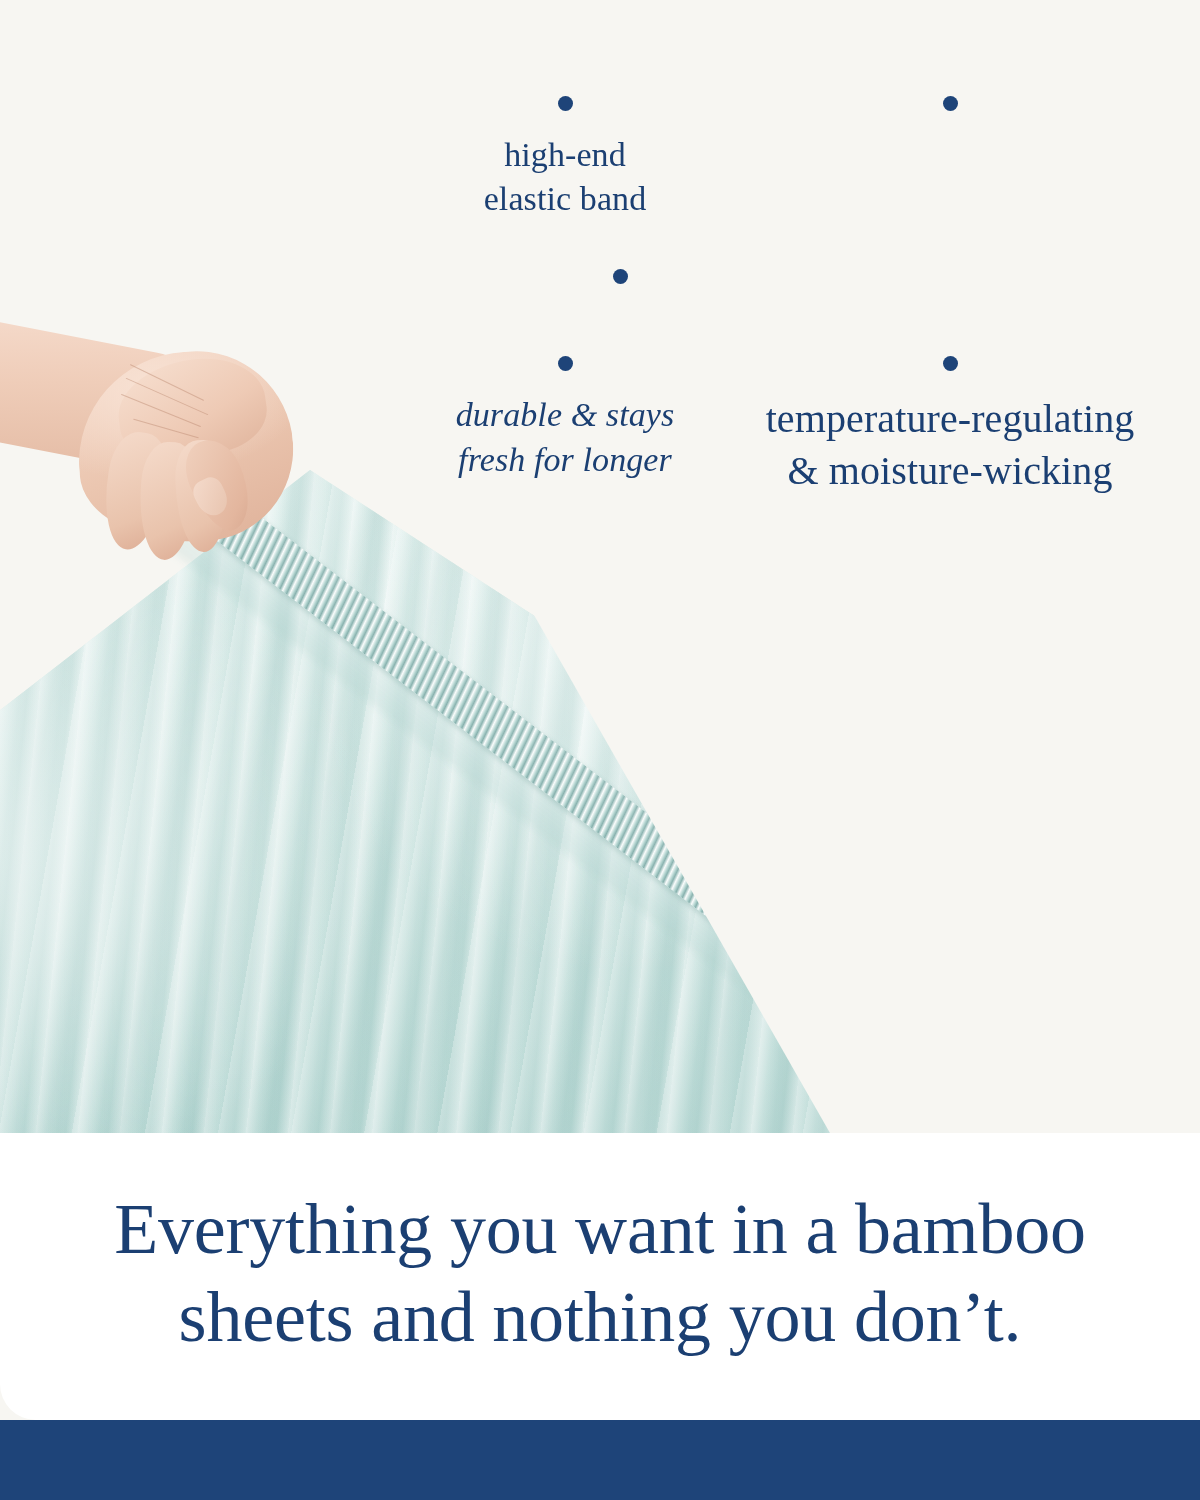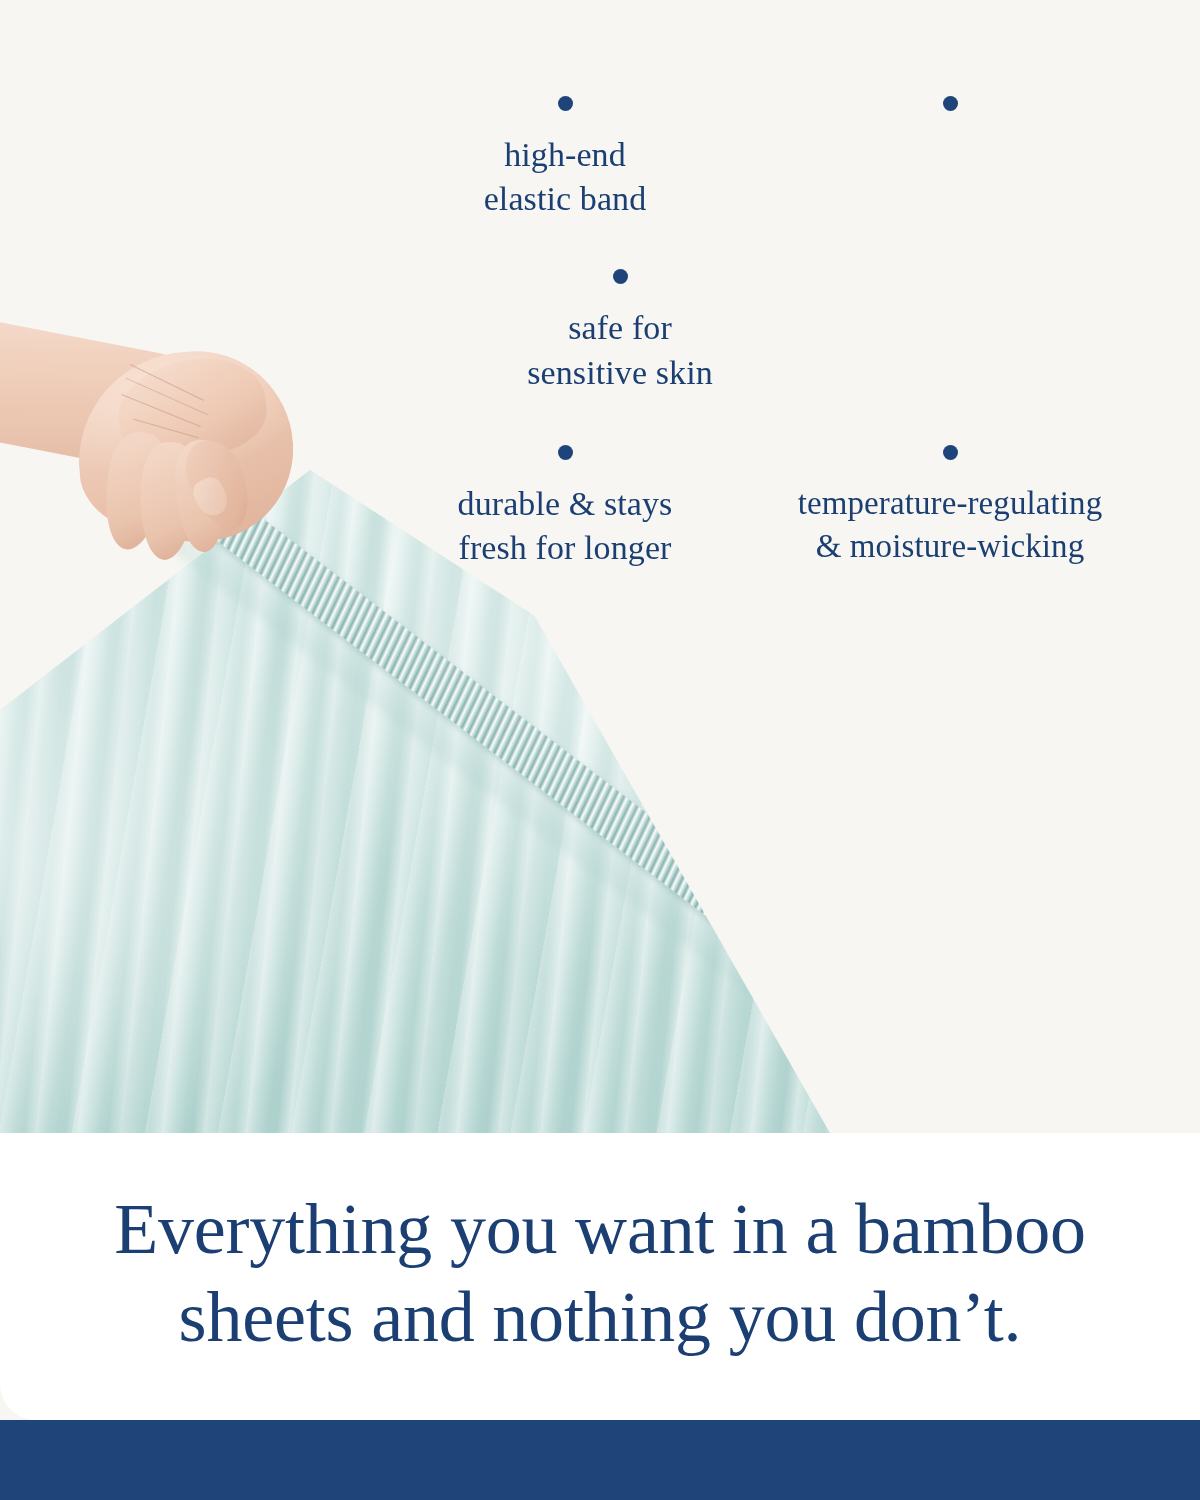--- a/index.html
+++ b/index.html
@@ -201,23 +201,23 @@
     vertical-align:14px;
     letter-spacing:0;
   }
 
   .row-1 { margin-bottom:48px; }
   .row-2 { margin-bottom:50px; }
   .row-1 .feat-l  { flex:0 0 330px;font-family:Liberation Serif, serif; }
   .row-1 .feat-r  { flex:0 0 440px; }
   .row-2 .feat-l  { flex:0 0 330px; }
   .row-2 .feat-r  { flex:0 0 440px; }
-  .row-3 .feat-l  { flex:0 0 330px; }
+  .row-3 .feat-l  { flex:0 0 330px;font-style:italic; }
   .row-3 .feat-r  { flex:0 0 440px; }
-  .row-3 .feat-r .feat-text { font-size:33px; }
+  .row-3 .feat-r .feat-text { font-size:40px; }
 
   
   .card {
     position:absolute;
     left:0; top:1133px;
     width:1200px; height:287px;
     background:#ffffff;
     border-bottom-left-radius:36px;
   }
   .headline {
@@ -280,22 +280,20 @@
 elastic band</div>
       </div>
       <div class="feat feat-r">
         <div class="dot"></div>
       </div>
     </div>
 
     <div class="feat-row row-2">
       <div class="feat feat-r">
         <div class="dot"></div>
-        <div class="feat-text">safe for
-sensitive skin</div>
       </div>
     </div>
 
     <div class="feat-row row-3">
       <div class="feat feat-l">
         <div class="dot"></div>
         <div class="feat-text">durable &amp; stays
 fresh for longer</div>
       </div>
       <div class="feat feat-r">

